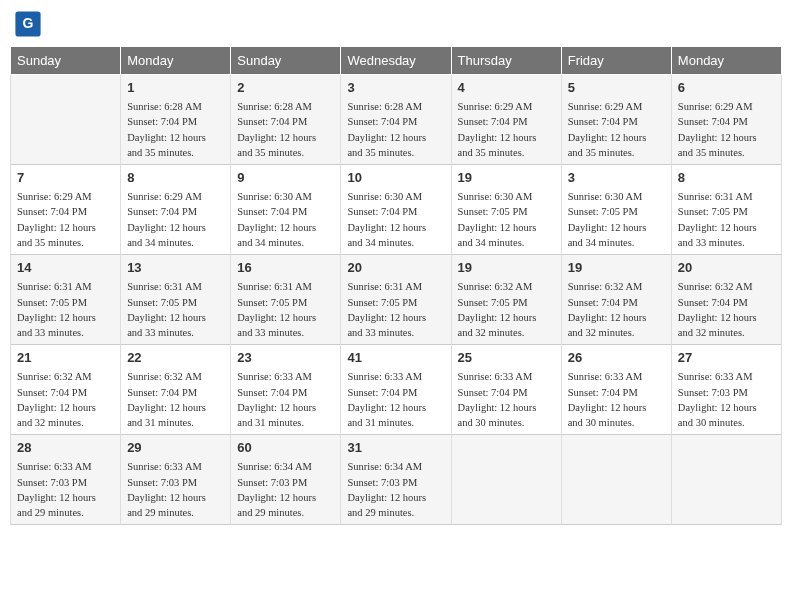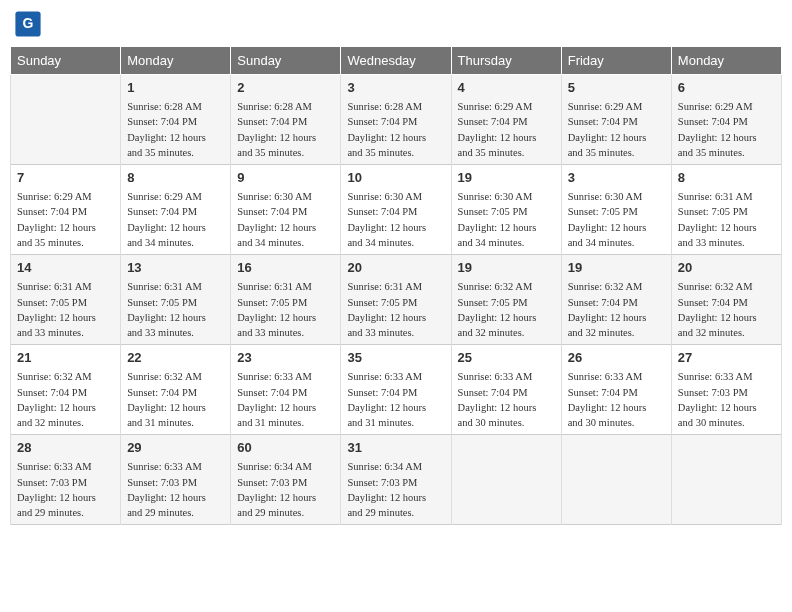--- a/index.html
+++ b/index.html
@@ -220,21 +220,21 @@
         </td>
         <td>
           <span class="day-num">22</span>
           <div class="day-info">Sunrise: 6:32 AM<br>Sunset: 7:04 PM<br>Daylight: 12 hours<br>and 31 minutes.</div>
         </td>
         <td>
           <span class="day-num">23</span>
           <div class="day-info">Sunrise: 6:33 AM<br>Sunset: 7:04 PM<br>Daylight: 12 hours<br>and 31 minutes.</div>
         </td>
         <td>
-          <span class="day-num">35</span>
+          <span class="day-num">41</span>
           <div class="day-info">Sunrise: 6:33 AM<br>Sunset: 7:04 PM<br>Daylight: 12 hours<br>and 31 minutes.</div>
         </td>
         <td>
           <span class="day-num">25</span>
           <div class="day-info">Sunrise: 6:33 AM<br>Sunset: 7:04 PM<br>Daylight: 12 hours<br>and 30 minutes.</div>
         </td>
         <td>
           <span class="day-num">26</span>
           <div class="day-info">Sunrise: 6:33 AM<br>Sunset: 7:04 PM<br>Daylight: 12 hours<br>and 30 minutes.</div>
         </td>

